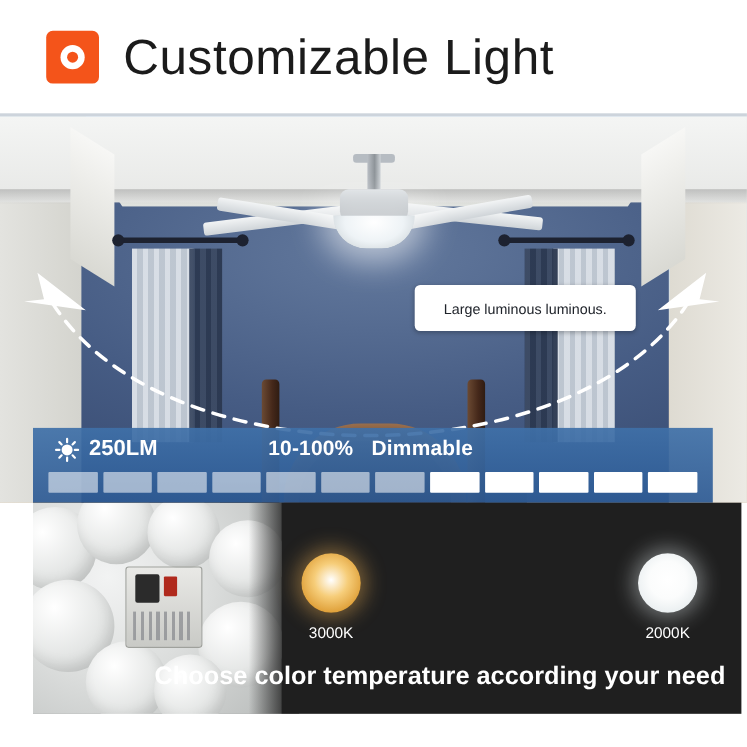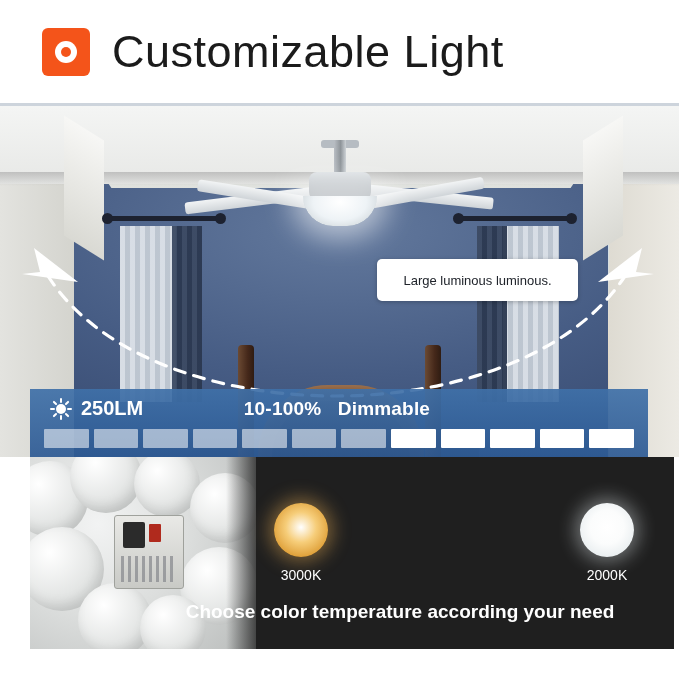--- a/index.html
+++ b/index.html
@@ -322,21 +322,21 @@
     width: 54px; height: 54px; border-radius: 50%;
     margin: 0 auto 10px auto;
   }
   .temp-label { color: #ffffff; font-size: 14px; }
 
   .bottom-caption {
     position: absolute;
     left: 0; right: 0; top: 144px;
     text-align: center;
     color: #ffffff;
-    font-size: 19px;
+    font-size: 23px;
     font-weight: bold;
     padding-left: 96px;
     box-sizing: border-box;
   }
 
   
   .footer-space {
     position: absolute; left: 0; top: 649px; width: 679px; height: 30px; background: #ffffff;
   }
 </style>

